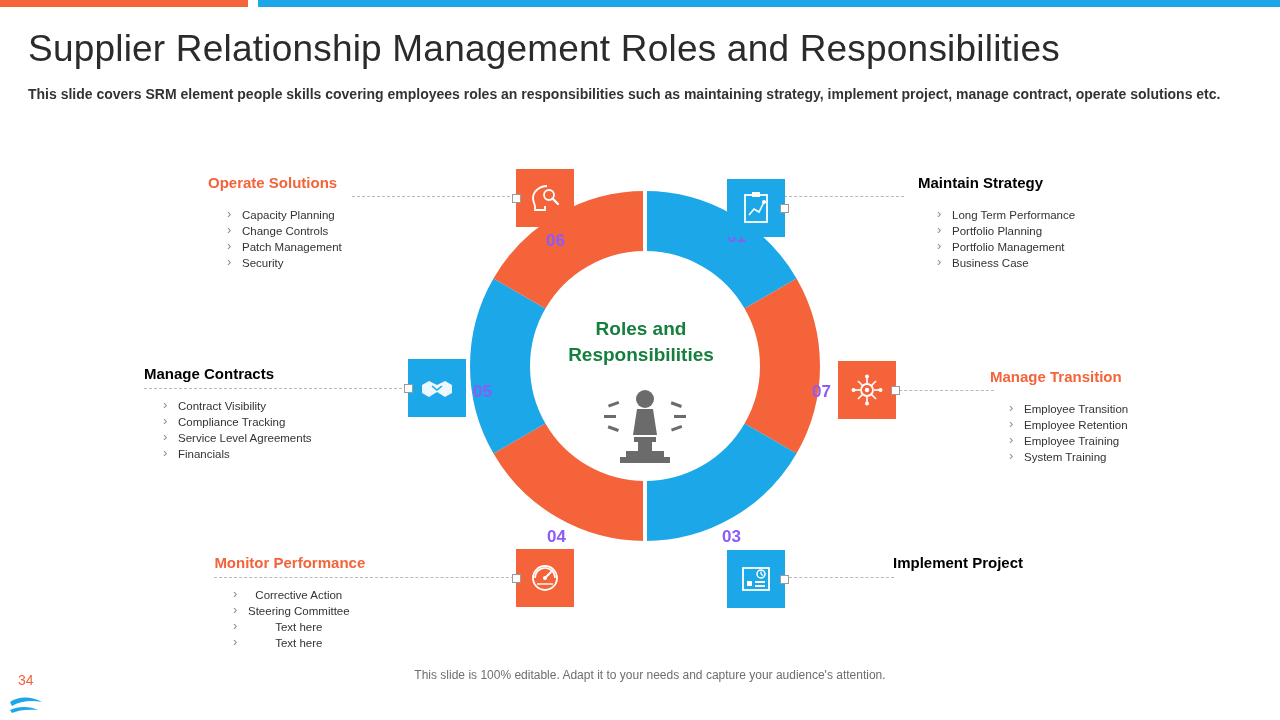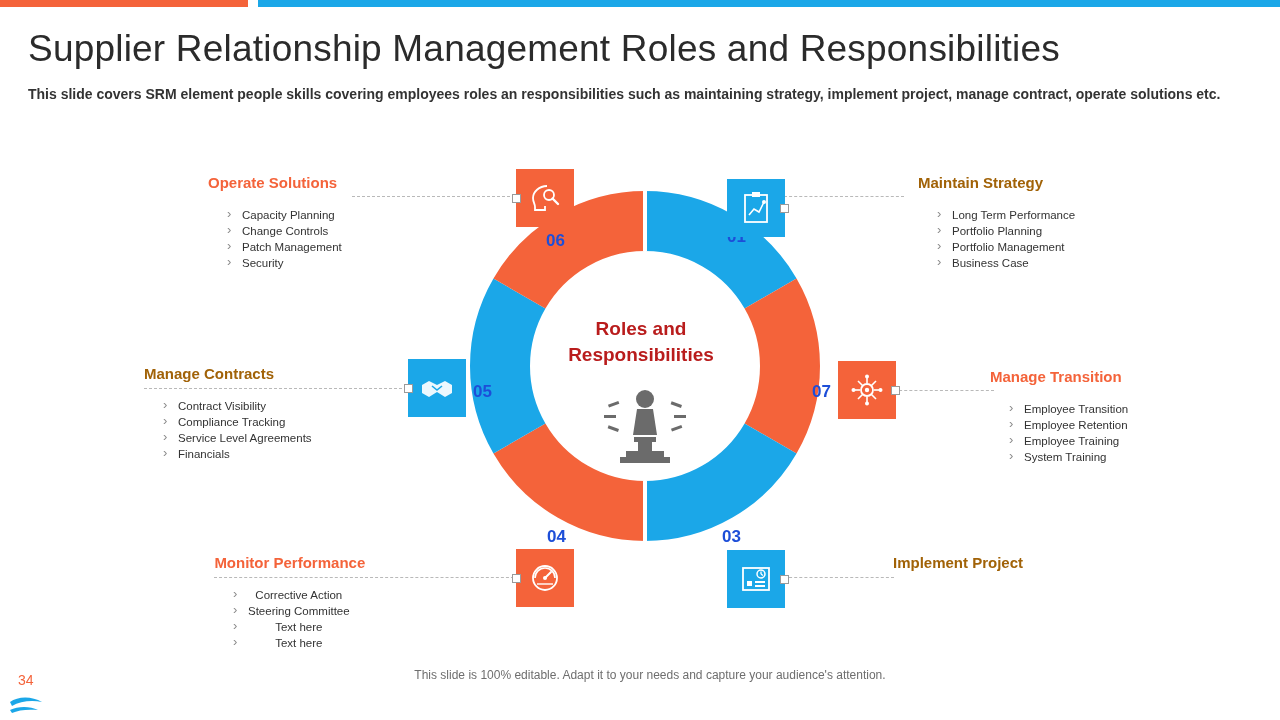--- a/index.html
+++ b/index.html
@@ -64,39 +64,39 @@
   .donut-wrap svg { display: block; }
 
   .center-label {
     position: absolute;
     left: 0;
     right: 8px;
     top: 140px;
     text-align: center;
     font-size: 19px;
     font-weight: bold;
-    color: #b91c1c;
+    color: #15803d;
     line-height: 26px;
     pointer-events: none;
   }
 
   
   .center-icon {
     position: absolute;
     left: 50%;
     top: 205px;
     transform: translateX(-50%);
   }
 
   
   .step-num {
     position: absolute;
     font-size: 17px;
     font-weight: bold;
-    color: #1d4ed8;
+    color: #8b5cf6;
   }
 
   
   .icon-box {
     position: absolute;
     width: 58px;
     height: 58px;
     display: flex;
     align-items: center;
     justify-content: center;
@@ -121,21 +121,21 @@
   }
 
   
   .blk { position: absolute; }
   .blk h3 {
     margin: 0 0 10px 0;
     font-size: 15px;
     font-weight: bold;
   }
   .blk h3.orange { color: #f4633a; }
-  .blk h3.blue { color: #a16207; }
+  .blk h3.blue { color: #000000; }
   .blk ul {
     list-style: none;
     margin: 16px;
     padding: 0;
   }
   .blk li {
     font-size: 11.5px;
     color: #333333;
     line-height: 16px;
     padding-left: 18px;

